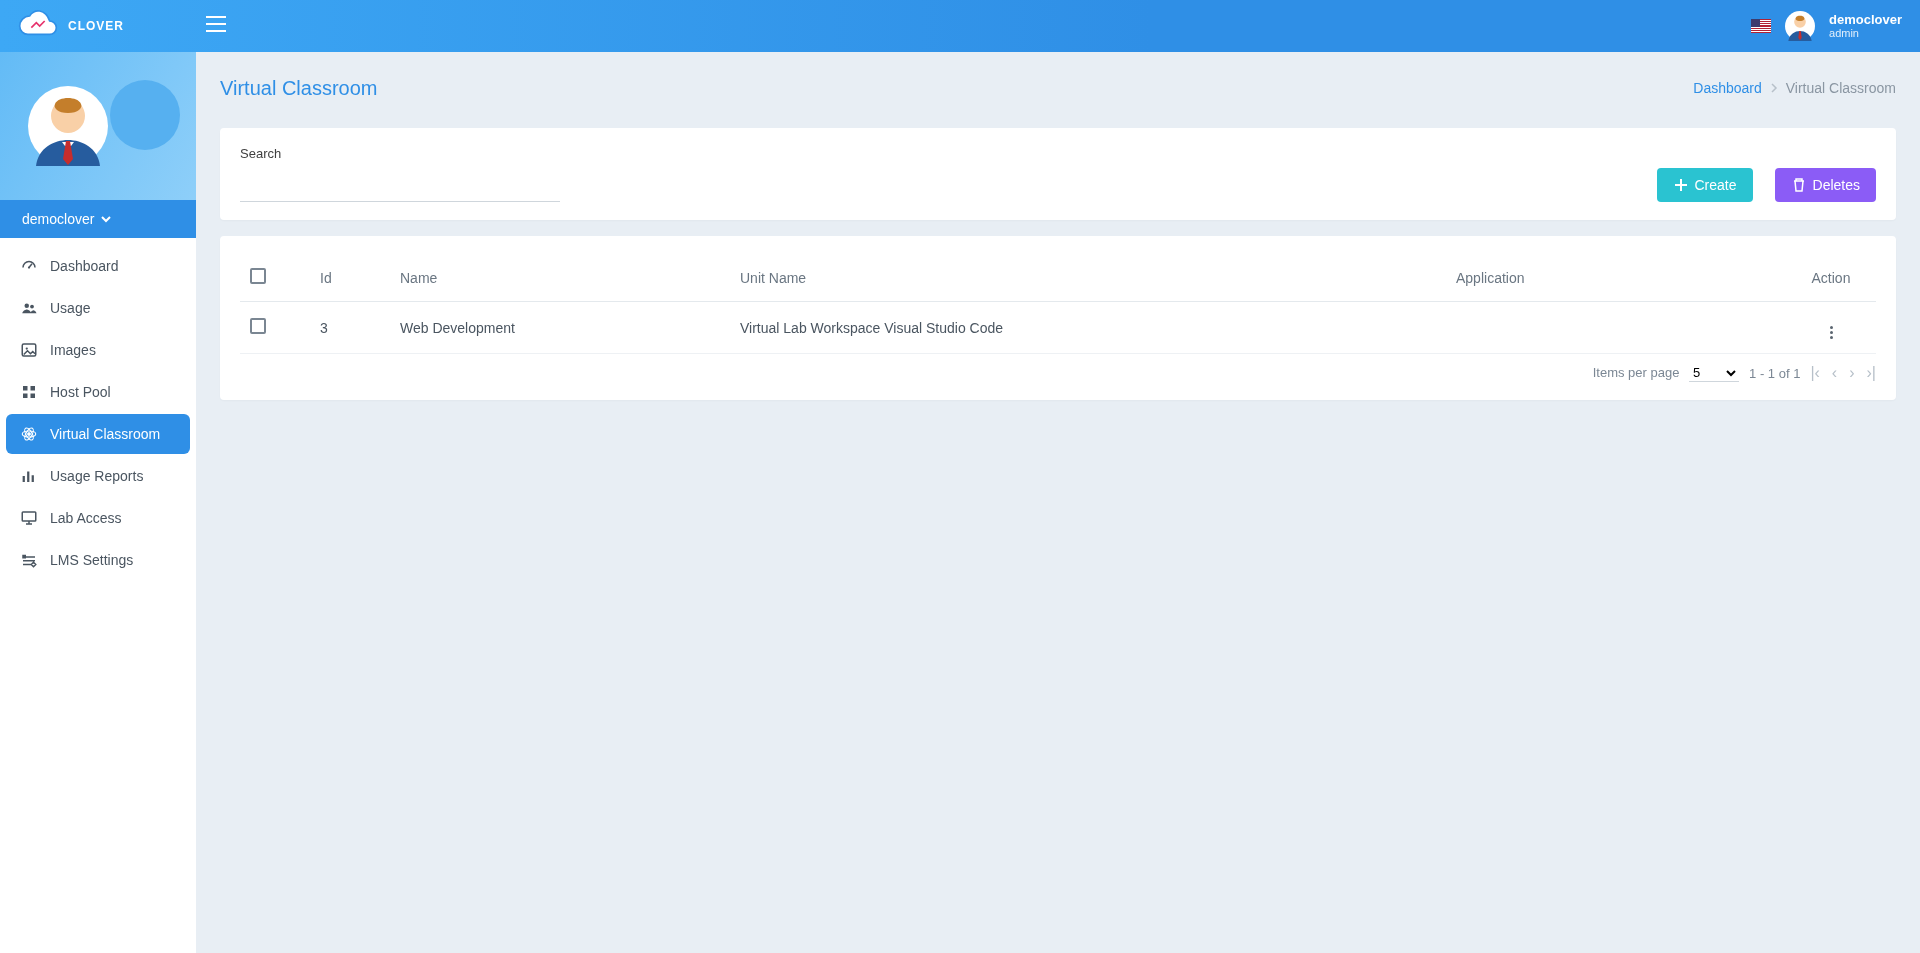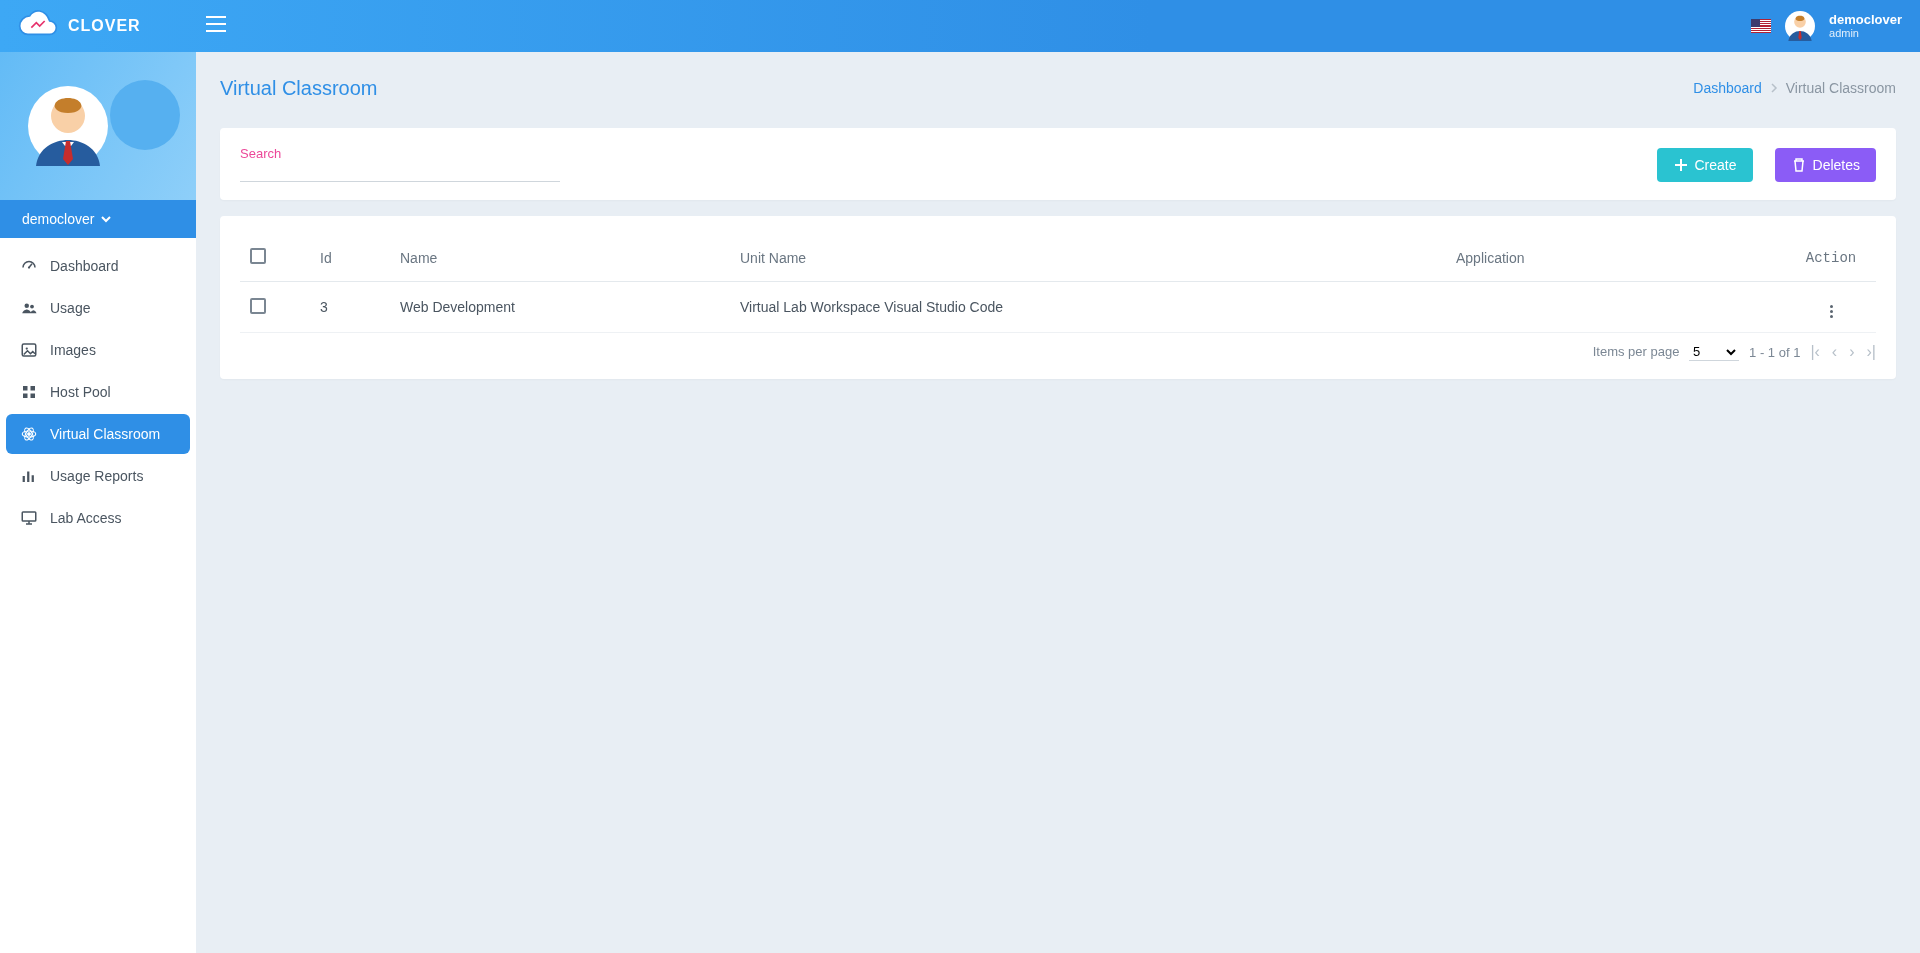--- a/index.html
+++ b/index.html
@@ -2,21 +2,21 @@
 <html><head>
 <meta charset="utf-8">
 <style>
   *{box-sizing:border-box;margin:0;padding:0;font-family:"Segoe UI",Arial,sans-serif;}
   body{background:#e8eef4;}
 
   
   .topbar{height:52px;background:linear-gradient(90deg,#3DA8F5 0%,#2F8FE6 60%,#2F8FE6 100%);display:flex;align-items:center;color:#fff;padding:0 18px;}
   .logo-wrap{display:flex;align-items:center;gap:10px;width:182px;}
   .logo-img{width:40px;height:34px;}
-  .logo-text{font-size:16px;font-weight:600;letter-spacing:1px;}
+  .logo-text{font-size:12px;font-weight:600;letter-spacing:1px;}
   .hamburger{margin-left:6px;cursor:pointer;}
   .topbar-spacer{flex:1;}
   .topbar-right{display:flex;align-items:center;gap:14px;}
   .flag{width:20px;height:14px;background:linear-gradient(#b22234 0 7.7%,#fff 7.7% 15.4%,#b22234 15.4% 23.1%,#fff 23.1% 30.8%,#b22234 30.8% 38.5%,#fff 38.5% 46.2%,#b22234 46.2% 53.8%,#fff 53.8% 61.5%,#b22234 61.5% 69.2%,#fff 69.2% 76.9%,#b22234 76.9% 84.6%,#fff 84.6% 92.3%,#b22234 92.3% 100%);position:relative;}
   .flag:before{content:"";position:absolute;left:0;top:0;width:9px;height:8px;background:#3c3b6e;}
   .top-avatar{width:30px;height:30px;}
   .top-user{display:flex;flex-direction:column;line-height:1.1;}
   .top-user .u{font-size:13px;font-weight:600;}
   .top-user .r{font-size:11px;opacity:.85;}
 
@@ -39,39 +39,39 @@
   .main{flex:1;padding:12px 24px 24px;}
   .main-head{display:flex;align-items:center;height:48px;}
   .page-title{color:#2F8FE6;font-size:20px;font-weight:500;}
   .crumbs{margin-left:auto;font-size:14px;color:#8a96a2;display:flex;align-items:center;gap:8px;}
   .crumbs a{color:#2F8FE6;text-decoration:none;}
 
   
   .card{background:#fff;border-radius:4px;padding:18px 20px;box-shadow:0 1px 2px rgba(0,0,0,.03);margin-top:16px;}
   .toolbar{display:flex;align-items:flex-end;}
   .search-wrap{display:flex;flex-direction:column;}
-  .search-label{font-size:13px;color:#ec4899;margin-bottom:0;}
+  .search-label{font-size:13px;color:#404040;margin-bottom:20px;}
   .search-input{border:none;border-bottom:1px solid #cfd6dc;outline:none;width:320px;font-size:14px;padding:2px 0;background:transparent;}
   .toolbar-btns{margin-left:auto;display:flex;gap:22px;}
   .btn{display:inline-flex;align-items:center;gap:6px;border:none;color:#fff;font-size:14px;font-weight:500;padding:9px 16px;border-radius:4px;cursor:pointer;}
   .btn.create{background:#2AC3D1;}
   .btn.delete{background:#8b5cf6;}
   .btn svg{width:16px;height:16px;}
 
   
   table{width:100%;border-collapse:collapse;}
   th,td{text-align:left;padding:14px 10px;font-size:14px;color:#4a5560;}
   thead th{font-weight:500;color:#6a7682;border-bottom:1px solid #e4e9ed;}
   tbody td{border-bottom:1px solid #eef1f4;}
   .chk{width:16px;height:16px;border:2px solid #7a8692;border-radius:2px;display:inline-block;}
   .col-chk{width:70px;}
   .col-id{width:80px;}
   .col-name{width:340px;}
   .col-app{width:340px;}
-  .col-act{width:90px;text-align:center;font-family:Liberation Mono, monospace;}
+  .col-act{width:90px;text-align:center;}
   .kebab{display:inline-flex;flex-direction:column;gap:2px;align-items:center;cursor:pointer;}
   .kebab span{width:3px;height:3px;background:#5a6570;border-radius:50%;}
 
   .pager{display:flex;align-items:center;justify-content:flex-end;gap:10px;color:#7b8794;font-size:13px;padding-top:10px;}
   .pager .sel{border:none;border-bottom:1px solid #cfd6dc;background:transparent;width:50px;font-size:13px;margin-left:6px;}
   .pager-btns{display:flex;gap:12px;color:#b7c0c9;}
   .pager-btns span{cursor:pointer;font-size:16px;}
   
   .avface{fill:#F9D0A7;}
   .suit{fill:#265C9E;}
@@ -180,20 +180,27 @@
             <path d="M5 20V12M11 20V6M17 20v-9" stroke="#4a5560" stroke-width="3"></path>
           </svg>
         <span>Usage Reports</span>
       </div>
       <div class="menu-item">
         <svg viewBox="0 0 24 24">
             <rect x="3" y="4" width="18" height="12" rx="1" fill="none" stroke="#4a5560" stroke-width="2"></rect>
             <path d="M8 20h8M12 16v4" stroke="#4a5560" stroke-width="2"></path>
           </svg>
         <span>Lab Access</span>
+      </div>
+      <div class="menu-item">
+        <svg viewBox="0 0 24 24">
+            <path d="M4 18h11l3-3 3 3-3 3-3-3M4 8h16M4 13h16" stroke="#4a5560" stroke-width="2" fill="none"></path>
+            <rect x="3" y="5" width="5" height="5" fill="#4a5560"></rect>
+          </svg>
+        <span>LMS Settings</span>
       </div>
     </div>
   </div>
 
   <div class="main">
     <div class="main-head">
       <div class="page-title">Virtual Classroom</div>
       <div class="crumbs">
         <a href="#">Dashboard</a>
         <svg width="8" height="10" viewBox="0 0 8 10">

